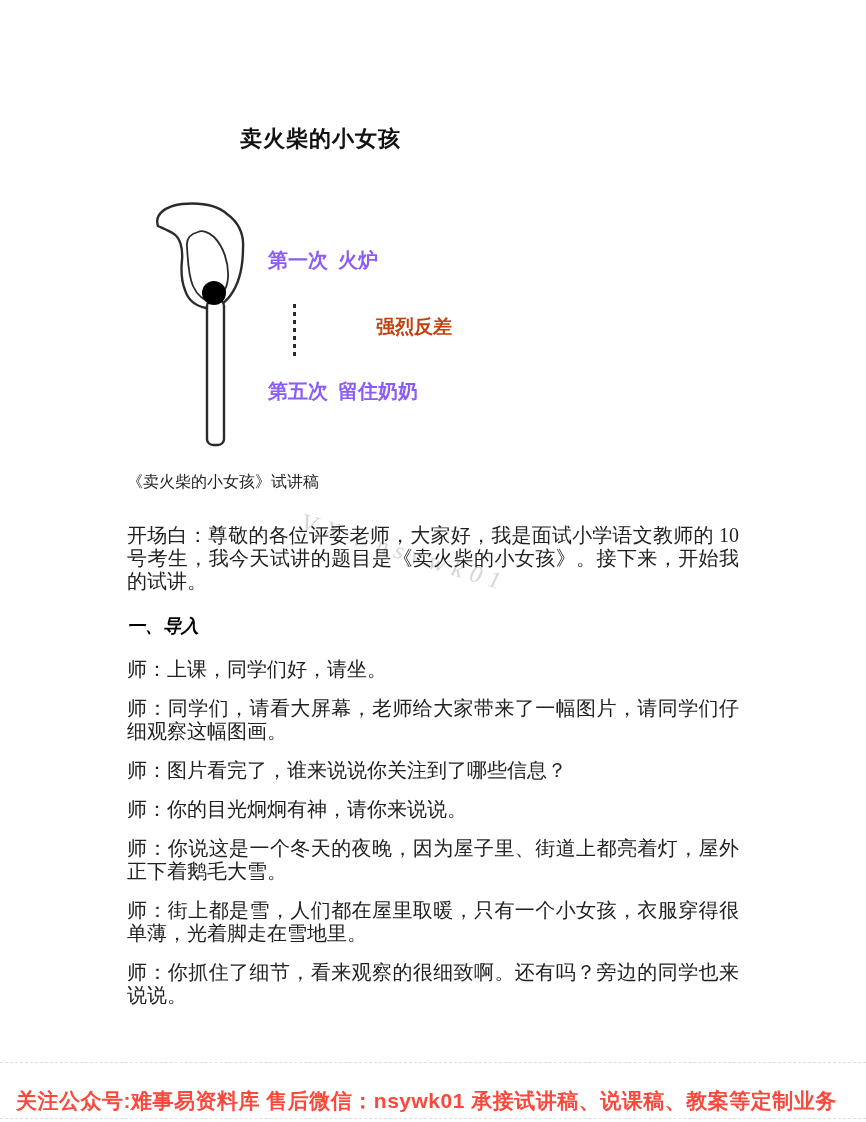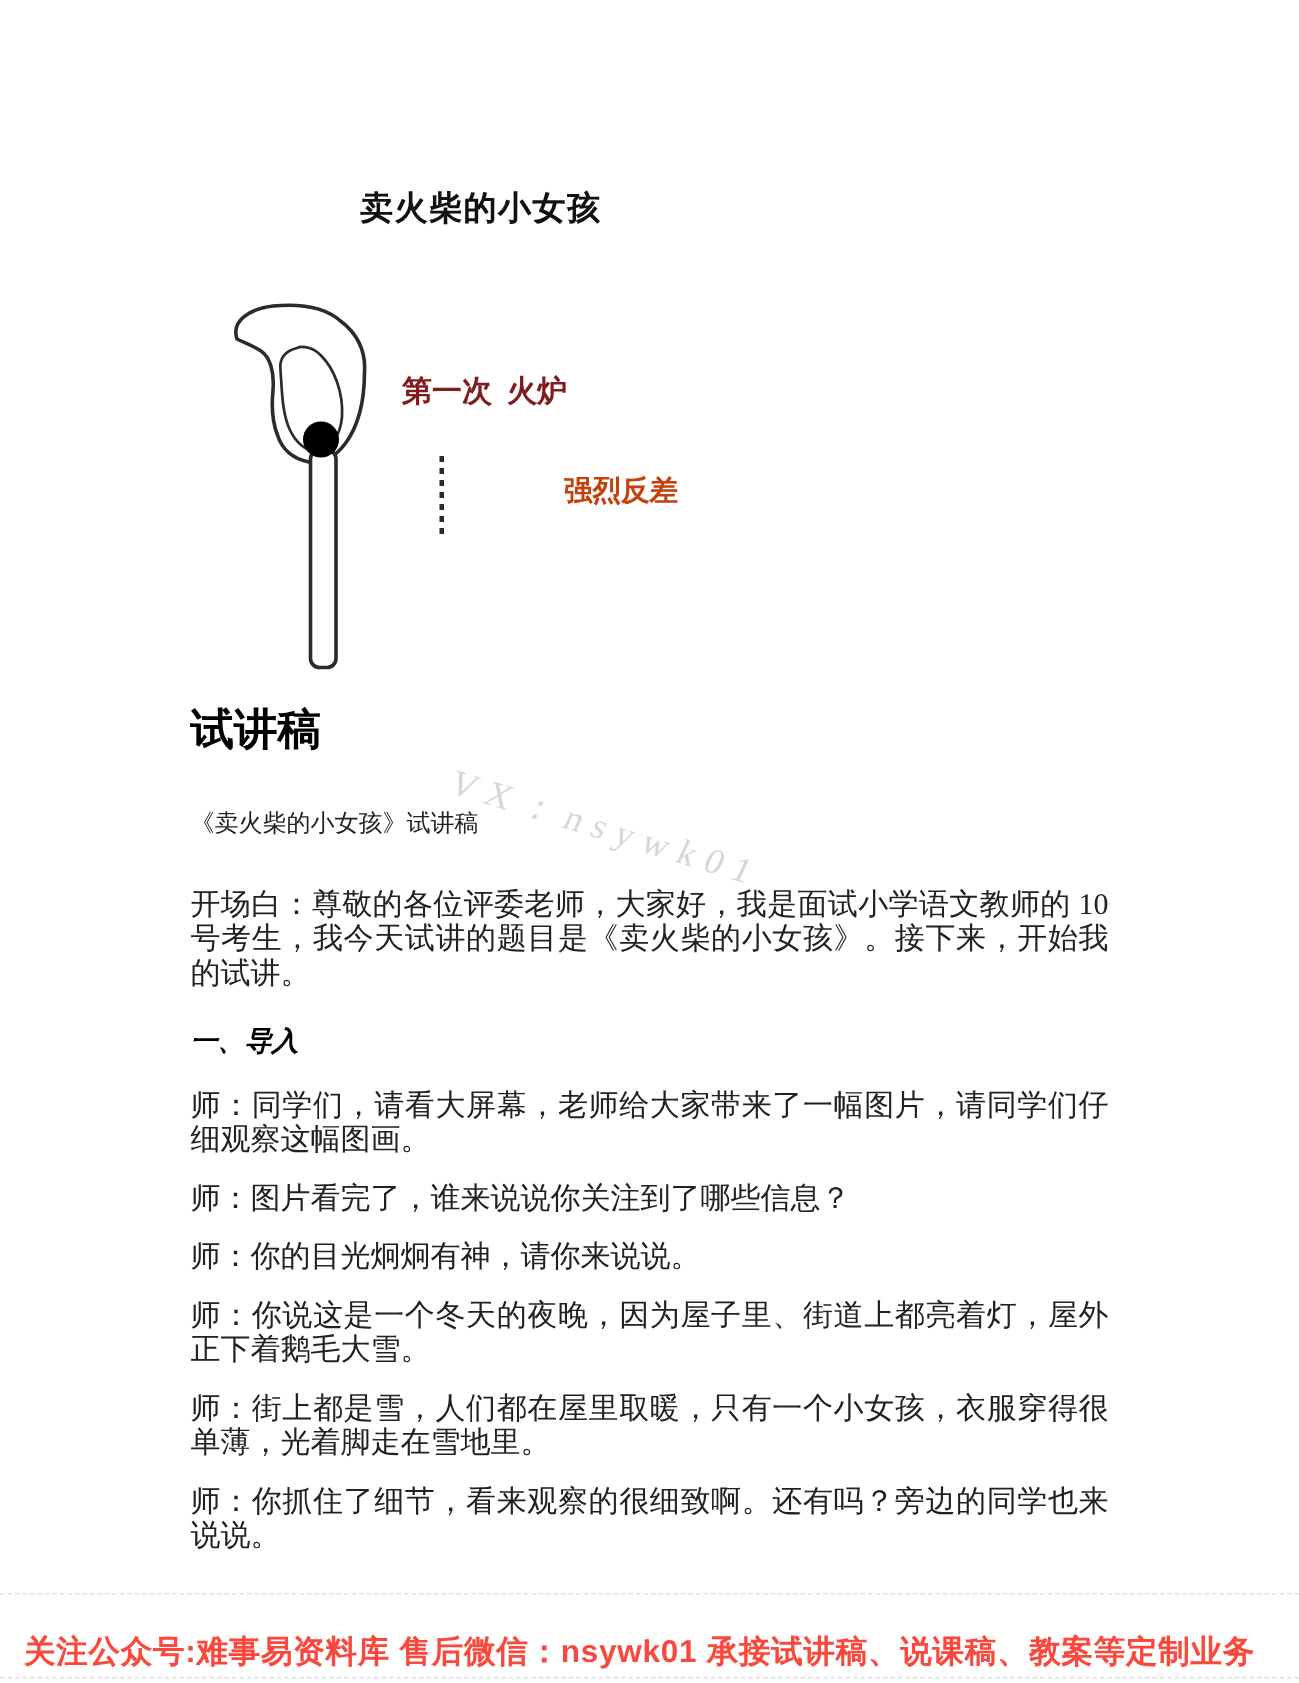--- a/index.html
+++ b/index.html
@@ -26,21 +26,21 @@
   }
   .match-illustration {
     position: absolute;
     left: 130px; top: 190px;
     width: 140px; height: 270px;
   }
   .diagram-label {
     position: absolute;
     font-size: 20px;
     font-weight: bold;
-    color: #7f1d1d;
+    color: #8b5cf6;
     white-space: pre;
   }
   .label-first { left: 268px; top: 247px; }
   .label-fifth { left: 268px; top: 378px; }
   .dotted-connector {
     position: absolute;
     left: 293px; top: 304px;
     width: 3px; height: 54px;
     background: repeating-linear-gradient(
       to bottom, #2b2b2b 0px, #2b2b2b 4px,
@@ -155,28 +155,29 @@
              C 79 42, 72 40, 68 42 Z" fill="#ffffff" stroke="#2b2b2b" stroke-width="1.8" stroke-linejoin="round"></path>
 
     <rect x="77" y="110" width="17" height="145" rx="6" fill="#ffffff" stroke="#2b2b2b" stroke-width="2.4"></rect>
 
     <circle cx="84" cy="103" r="12" fill="#000000"></circle>
   </svg>
 
   <div class="diagram-label label-first">第一次  火炉</div>
   <div class="dotted-connector"></div>
   <div class="label-contrast">强烈反差</div>
+  <div class="diagram-label label-fifth">第五次  留住奶奶</div>
 
   <div class="watermark">VX：nsywk01</div>
 
   <div class="doc-body">
-    <div class="script-heading">试讲稿</div>
     <div class="script-subtitle">《卖火柴的小女孩》试讲稿</div>
     <p class="para">开场白：尊敬的各位评委老师，大家好，我是面试小学语文教师的 10 号考生，我今天试讲的题目是《卖火柴的小女孩》。接下来，开始我的试讲。</p>
     <div class="section-heading">一、导入</div>
+    <p class="para">师：上课，同学们好，请坐。</p>
     <p class="para">师：同学们，请看大屏幕，老师给大家带来了一幅图片，请同学们仔细观察这幅图画。</p>
     <p class="para">师：图片看完了，谁来说说你关注到了哪些信息？</p>
     <p class="para">师：你的目光炯炯有神，请你来说说。</p>
     <p class="para">师：你说这是一个冬天的夜晚，因为屋子里、街道上都亮着灯，屋外正下着鹅毛大雪。</p>
     <p class="para">师：街上都是雪，人们都在屋里取暖，只有一个小女孩，衣服穿得很单薄，光着脚走在雪地里。</p>
     <p class="para">师：你抓住了细节，看来观察的很细致啊。还有吗？旁边的同学也来说说。</p>
   </div>
 
   <div class="dashed-sep sep-top"></div>
   <div class="footer-ad">关注公众号:难事易资料库 售后微信：nsywk01 承接试讲稿、说课稿、教案等定制业务</div>

